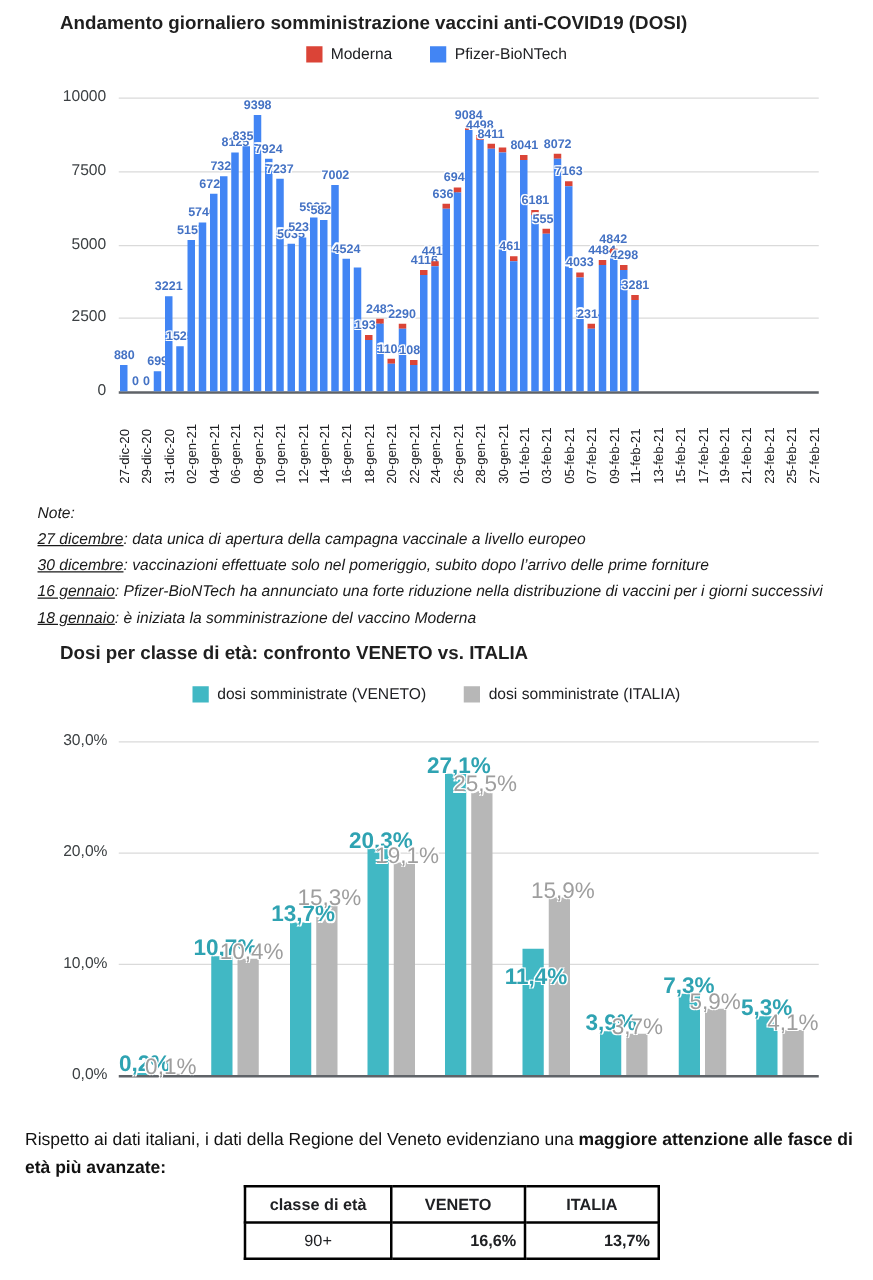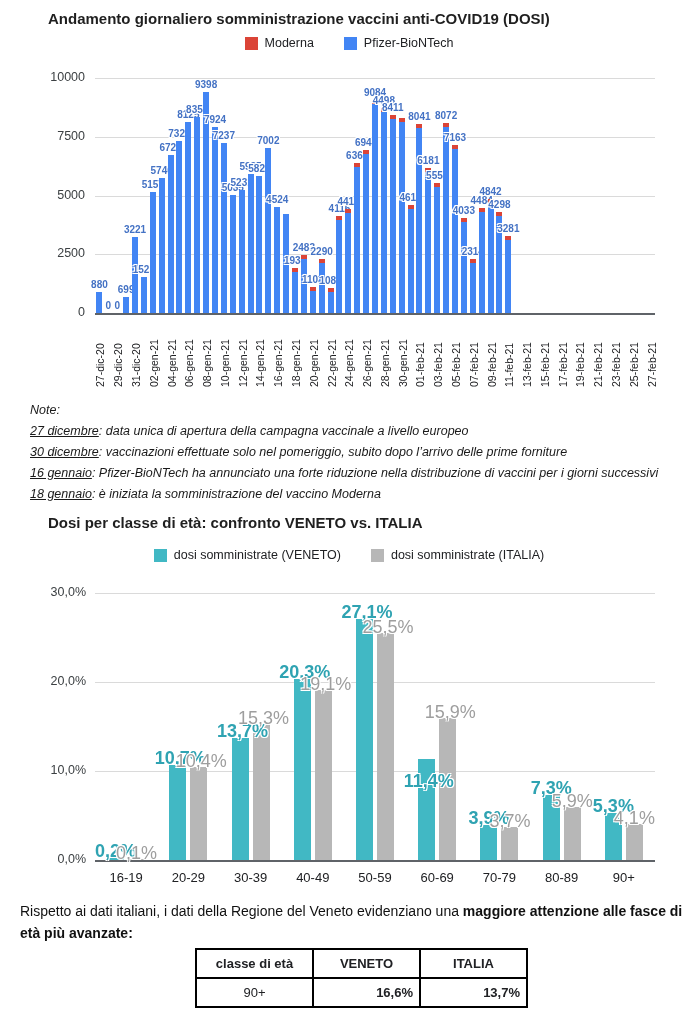--- a/index.html
+++ b/index.html
@@ -274,31 +274,20 @@
         <div class="vlabel" style="left: 391.944px; top: 218.07px; font-weight: normal; color: rgb(158, 158, 158);">3,7%</div>
         <div class="bar" style="left: 447.667px; top: 202.03px; width: 17px; height: 64.97px; background: rgb(65, 184, 196);"></div>
         <div class="bar" style="left: 468.667px; top: 214.49px; width: 17px; height: 52.51px; background: rgb(183, 183, 183);"></div>
         <div class="vlabel" style="left: 433.167px; top: 185.03px; color: rgb(47, 163, 178);">7,3%</div>
         <div class="vlabel" style="left: 454.167px; top: 198.49px; font-weight: normal; color: rgb(158, 158, 158);">5,9%</div>
         <div class="bar" style="left: 509.889px; top: 219.83px; width: 17px; height: 47.17px; background: rgb(65, 184, 196);"></div>
         <div class="bar" style="left: 530.889px; top: 230.51px; width: 17px; height: 36.49px; background: rgb(183, 183, 183);"></div>
         <div class="vlabel" style="left: 495.389px; top: 202.83px; color: rgb(47, 163, 178);">5,3%</div>
         <div class="vlabel" style="left: 516.389px; top: 214.51px; font-weight: normal; color: rgb(158, 158, 158);">4,1%</div>
       </div>
-    <div id="c2-cats" style="position:absolute;left:95px;top:366px;width:560px;height:20px;">
-        <div class="cat" style="left: 0px; width: 62.2222px; top: 4px;">16-19</div>
-        <div class="cat" style="left: 62.2222px; width: 62.2222px; top: 4px;">20-29</div>
-        <div class="cat" style="left: 124.444px; width: 62.2222px; top: 4px;">30-39</div>
-        <div class="cat" style="left: 186.667px; width: 62.2222px; top: 4px;">40-49</div>
-        <div class="cat" style="left: 248.889px; width: 62.2222px; top: 4px;">50-59</div>
-        <div class="cat" style="left: 311.111px; width: 62.2222px; top: 4px;">60-69</div>
-        <div class="cat" style="left: 373.333px; width: 62.2222px; top: 4px;">70-79</div>
-        <div class="cat" style="left: 435.556px; width: 62.2222px; top: 4px;">80-89</div>
-        <div class="cat" style="left: 497.778px; width: 62.2222px; top: 4px;">90+</div>
-      </div>
   </div>
 
   <div class="para"><span>Rispetto ai dati italiani, i dati della Regione del Veneto evidenziano una </span><b>maggiore attenzione alle fasce di età più avanzate</b><b>:</b></div>
 
   <table class="cmp">
     <tbody>
         <tr>
       <th class="c-left">classe di età</th>
       <th class="c-val" style="text-align:center;">VENETO</th>
       <th class="c-val" style="text-align:center;">ITALIA</th>

